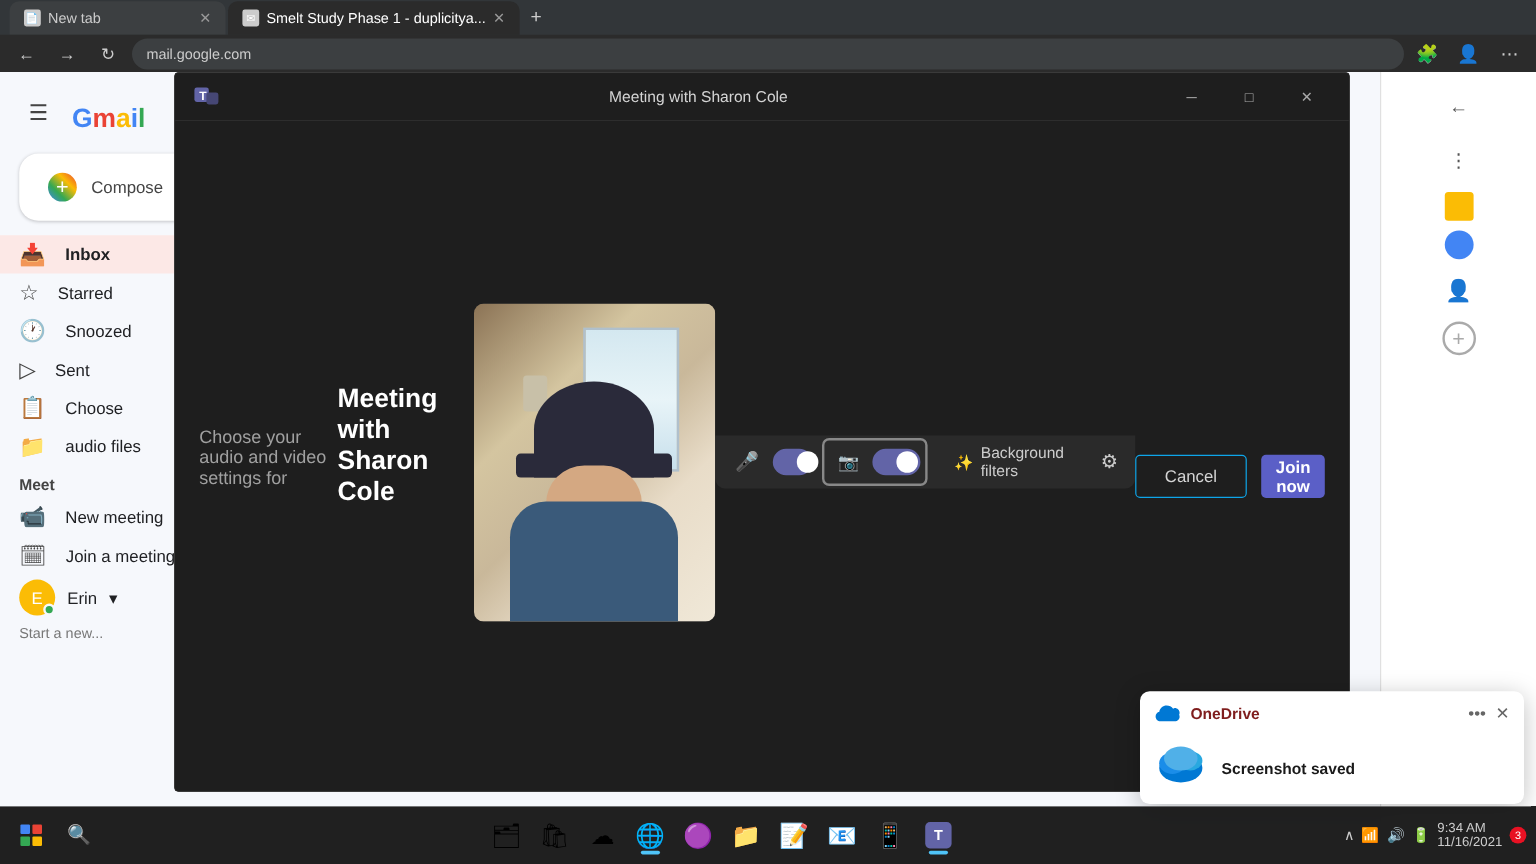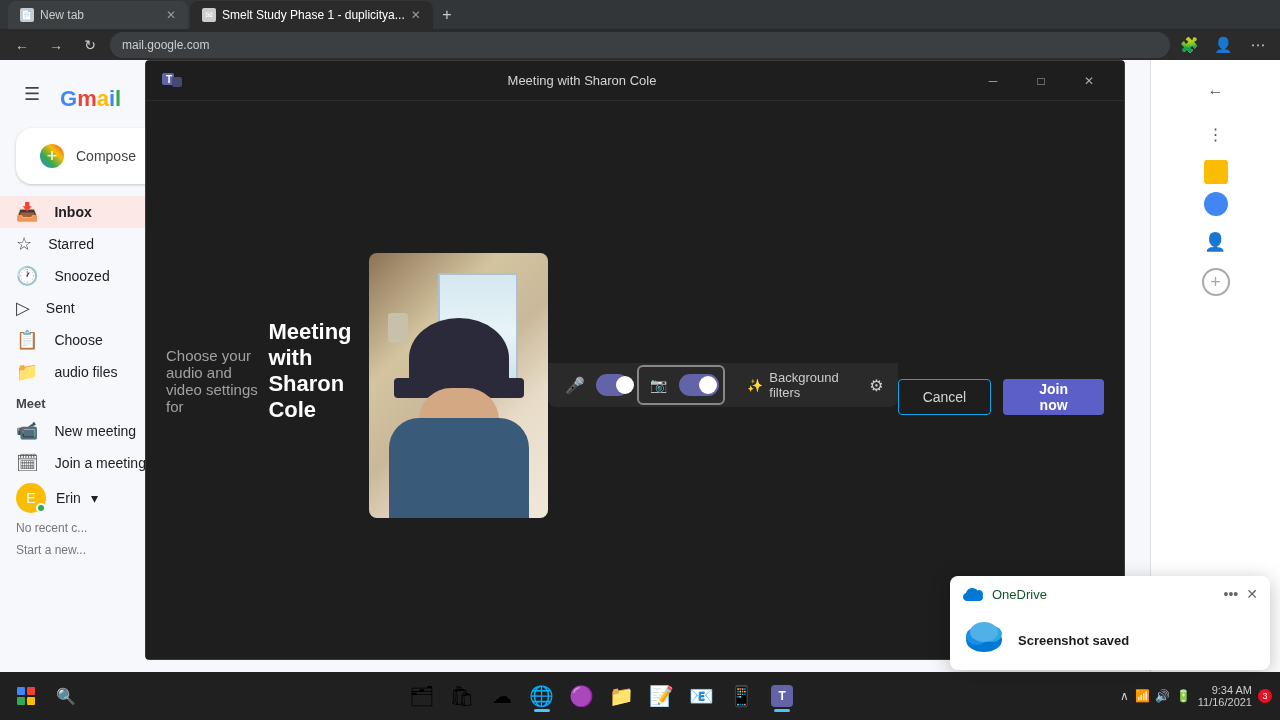--- a/index.html
+++ b/index.html
@@ -452,21 +452,21 @@
       padding: 0 24px;
       height: 36px;
       background: transparent;
       border: 1px solid #0ea5e9;
       border-radius: 4px;
       color: #d4d4d4;
       font-size: 14px;
       cursor: pointer;
     }
     .btn-join {
-      padding: 0 36px;
+      padding: 0 12px;
       height: 36px;
       background: #5b5fc7;
       border: none;
       border-radius: 4px;
       color: white;
       font-size: 14px;
       font-weight: 600;
       cursor: pointer;
     }
 
@@ -526,22 +526,22 @@
       overflow: hidden;
     }
     .notif-header {
       display: flex;
       align-items: center;
       padding: 10px 12px 6px;
       gap: 8px;
     }
     .notif-title {
       font-size: 13px;
-      font-weight: 400;
-      color: #14532d;
+      font-weight: 700;
+      color: #7f1d1d;
       flex: 1;
     }
     .notif-more {
       color: #666;
       font-size: 14px;
       cursor: pointer;
     }
     .notif-close {
       color: #666;
       font-size: 14px;
@@ -630,21 +630,21 @@
       margin-left: auto;
     }
     .sys-icon {
       color: #ccc;
       font-size: 12px;
       cursor: pointer;
     }
     .clock {
       color: #ccc;
       font-size: 11px;
-      text-align: right;
+      text-align: left;
       cursor: pointer;
     }
     .notif-count {
       background: #e81123;
       color: white;
       font-size: 9px;
       border-radius: 50%;
       width: 14px; height: 14px;
       display: flex; align-items: center; justify-content: center;
     }
@@ -741,21 +741,20 @@
     </div>
 
     <div class="hangout-item">
       <div class="hangout-avatar">
         E
         <div class="hangout-status"></div>
       </div>
       <span>Erin</span>
       <span>▾</span>
     </div>
-    <div class="no-recent">No recent c...</div>
     <div class="no-recent">Start a new...</div>
   </div>
 </div>
 
 <div class="teams-overlay">
   <div class="teams-titlebar">
     <div class="teams-logo">
       <svg width="28" height="28" viewBox="0 0 28 28">
         <rect x="4" y="6" width="12" height="12" rx="2" fill="#6264A7"></rect>
         <rect x="14" y="10" width="10" height="10" rx="2" fill="#464775"></rect>

